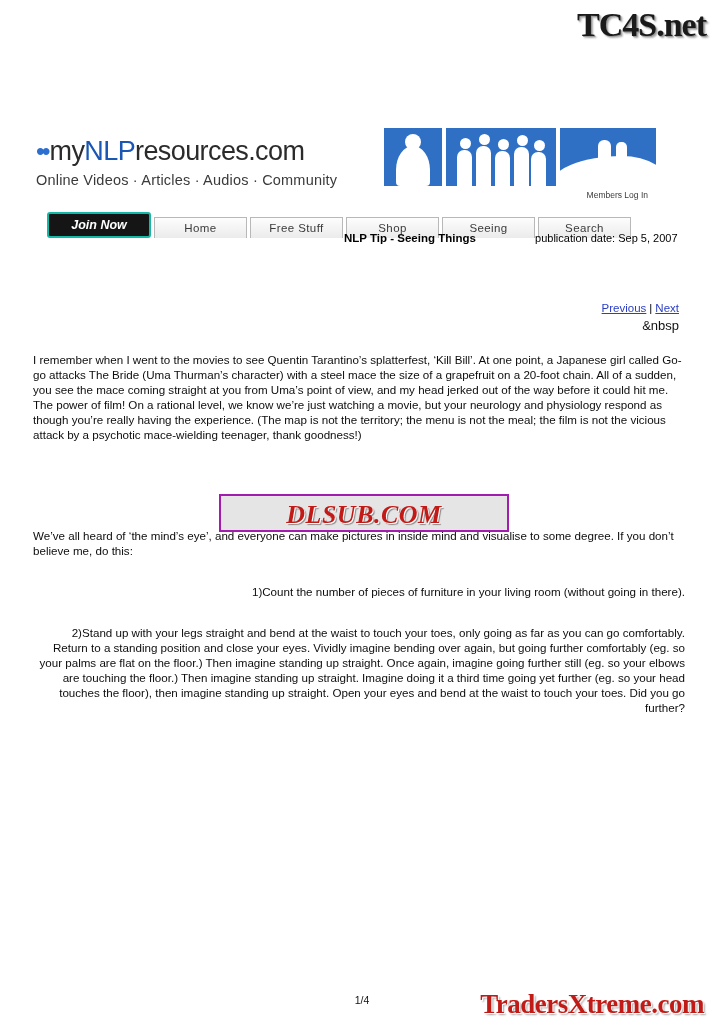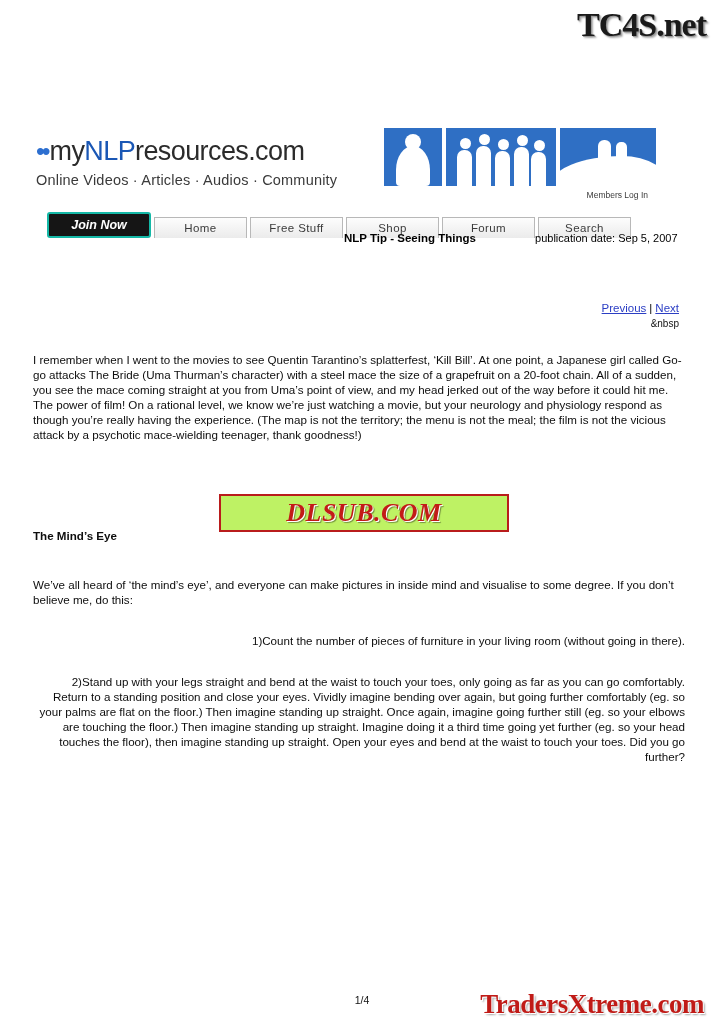--- a/index.html
+++ b/index.html
@@ -214,21 +214,21 @@
     cursor: pointer;
   }
   .pagenav .sep {
     color: #000;
     margin: 0 3px;
   }
   .nbsp-line {
     position: absolute;
     top: 318px;
     right: 45px;
-    font-size: 10px;
+    font-size: 13px;
     color: #111;
   }
 
   
   .content {
     position: absolute;
     left: 33px;
     top: 352px;
     width: 652px;
     font-size: 11.6px;
@@ -253,24 +253,24 @@
   
   .spacer-image { height: 60px; }
 
   
   .dlsub {
     position: absolute;
     top: 494px;
     left: 219px;
     width: 286px;
     height: 34px;
-    background: #bef264;
-    border: 2px solid #b91c1c;
-    display: flex;
-    align-items: center;
+    background: #e5e5e5;
+    border: 2px solid #a21caf;
+    display: flex;
+    align-items: flex-end;
     justify-content: center;
   }
   .dlsub span {
     font-family: "Liberation Serif", serif;
     font-weight: bold;
     font-style: italic;
     font-size: 26px;
     letter-spacing: 0.5px;
     color: #c21b17;
     text-shadow: 1px 1px 0 #ffffff, 2px 2px 1px rgba(0,0,0,0.4);
@@ -335,40 +335,39 @@
   </div>
 
   <div class="members-login">Members Log In</div>
 </div>
 
 <div class="nav">
   <div class="nav-join">Join Now</div>
   <div class="nav-item">Home</div>
   <div class="nav-item">Free Stuff</div>
   <div class="nav-item">Shop</div>
-  <div class="nav-item">Forum</div>
+  <div class="nav-item">Seeing</div>
   <div class="nav-item">Search</div>
 </div>
 
 <div class="title-row">
   <span class="tip-title">NLP Tip - Seeing Things</span>
   <span class="pubdate">publication date: Sep 5, 2007</span>
 </div>
 
 <div class="pagenav">
   <a>Previous</a><span class="sep">|</span><a>Next</a>
 </div>
 <div class="nbsp-line">&amp;nbsp</div>
 
 <div class="content">
   <p class="para">I remember when I went to the movies to see Quentin Tarantino’s splatterfest, ‘Kill Bill’. At one point, a Japanese girl called Go-go attacks The Bride (Uma Thurman’s character) with a steel mace the size of a grapefruit on a 20-foot chain. All of a sudden, you see the mace coming straight at you from Uma’s point of view, and my head jerked out of the way before it could hit me. The power of film! On a rational level, we know we’re just watching a movie, but your neurology and physiology respond as though you’re really having the experience. (The map is not the territory; the menu is not the meal; the film is not the vicious attack by a psychotic mace-wielding teenager, thank goodness!)</p>
 
   <div class="spacer-image"></div>
 
-  <p class="section-head">The Mind’s Eye</p>
 
   <p class="para">We’ve all heard of ‘the mind’s eye’, and everyone can make pictures in inside mind and visualise to some degree. If you don’t believe me, do this:</p>
 
   <p class="numbered"><span class="num">1)</span><span>Count the number of pieces of furniture in your living room (without going in there).</span></p>
 
 
   <p class="numbered"><span class="num">2)</span><span>Stand up with your legs straight and bend at the waist to touch your toes, only going as far as you can go comfortably. Return to a standing position and close your eyes. Vividly imagine bending over again, but going further comfortably (eg. so your palms are flat on the floor.) Then imagine standing up straight. Once again, imagine going further still (eg. so your elbows are touching the floor.) Then imagine standing up straight. Imagine doing it a third time going yet further (eg. so your head touches the floor), then imagine standing up straight. Open your eyes and bend at the waist to touch your toes. Did you go further?</span></p>
 </div>
 
 <div class="dlsub">

